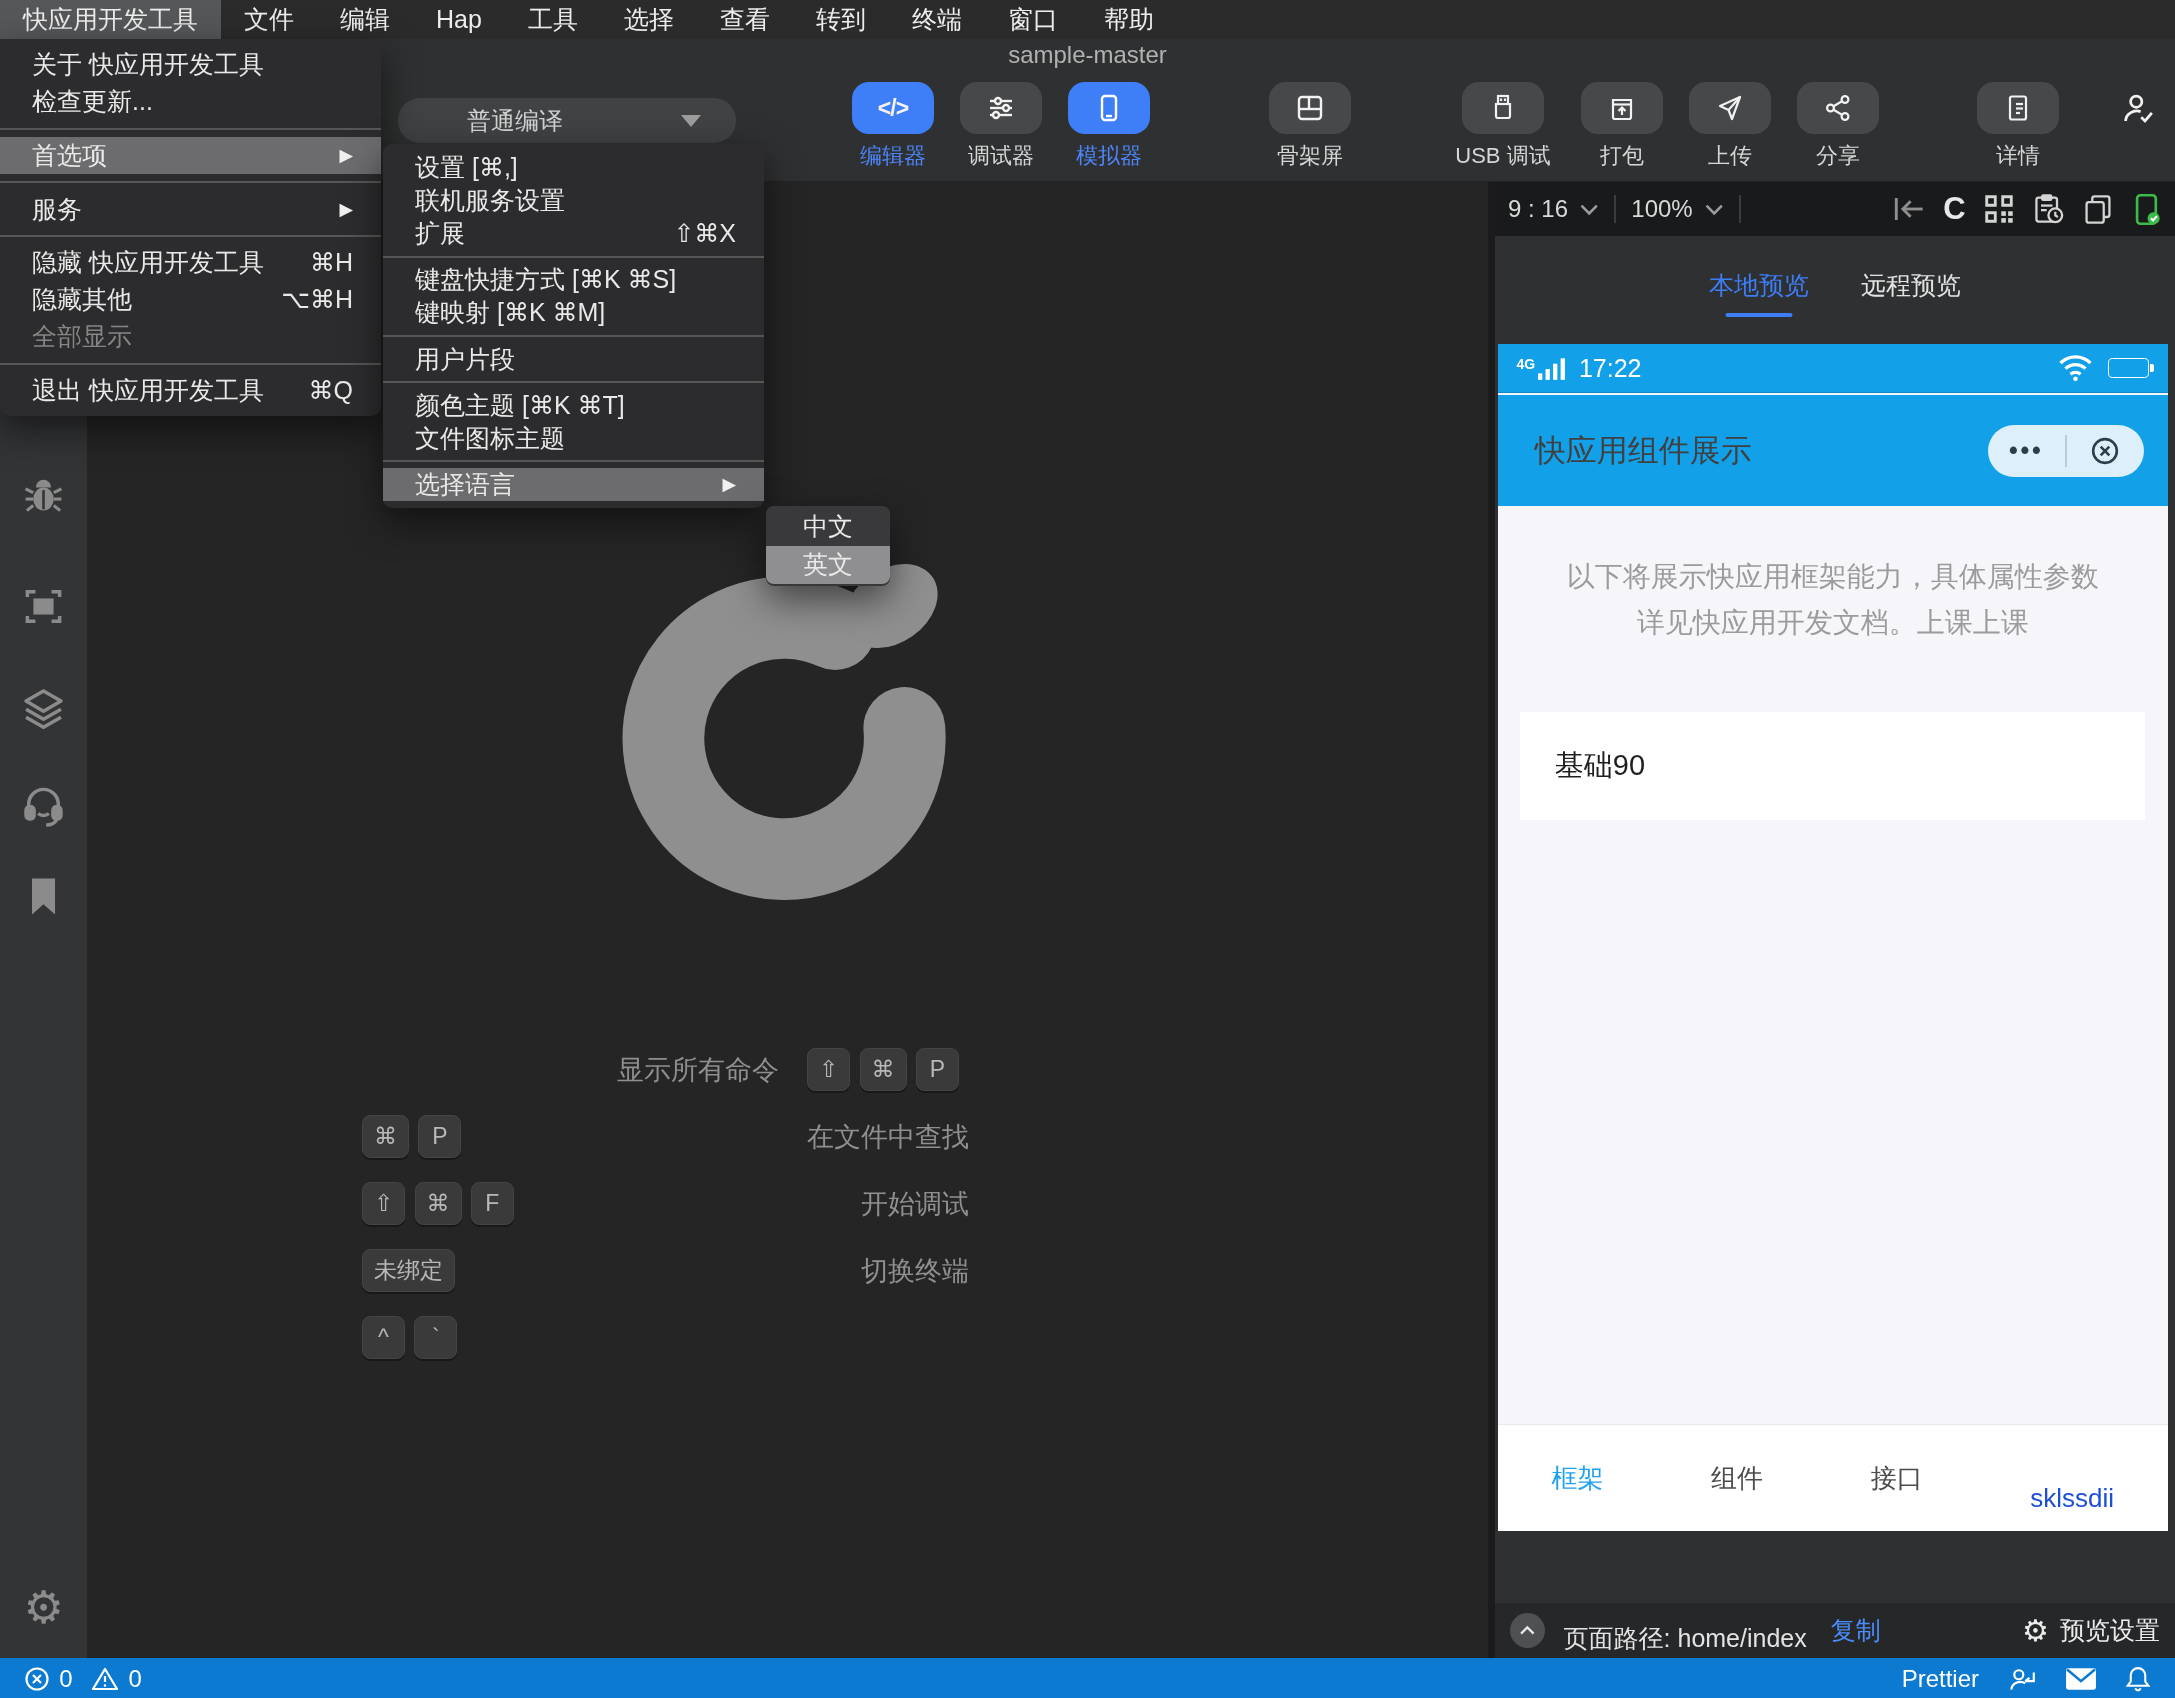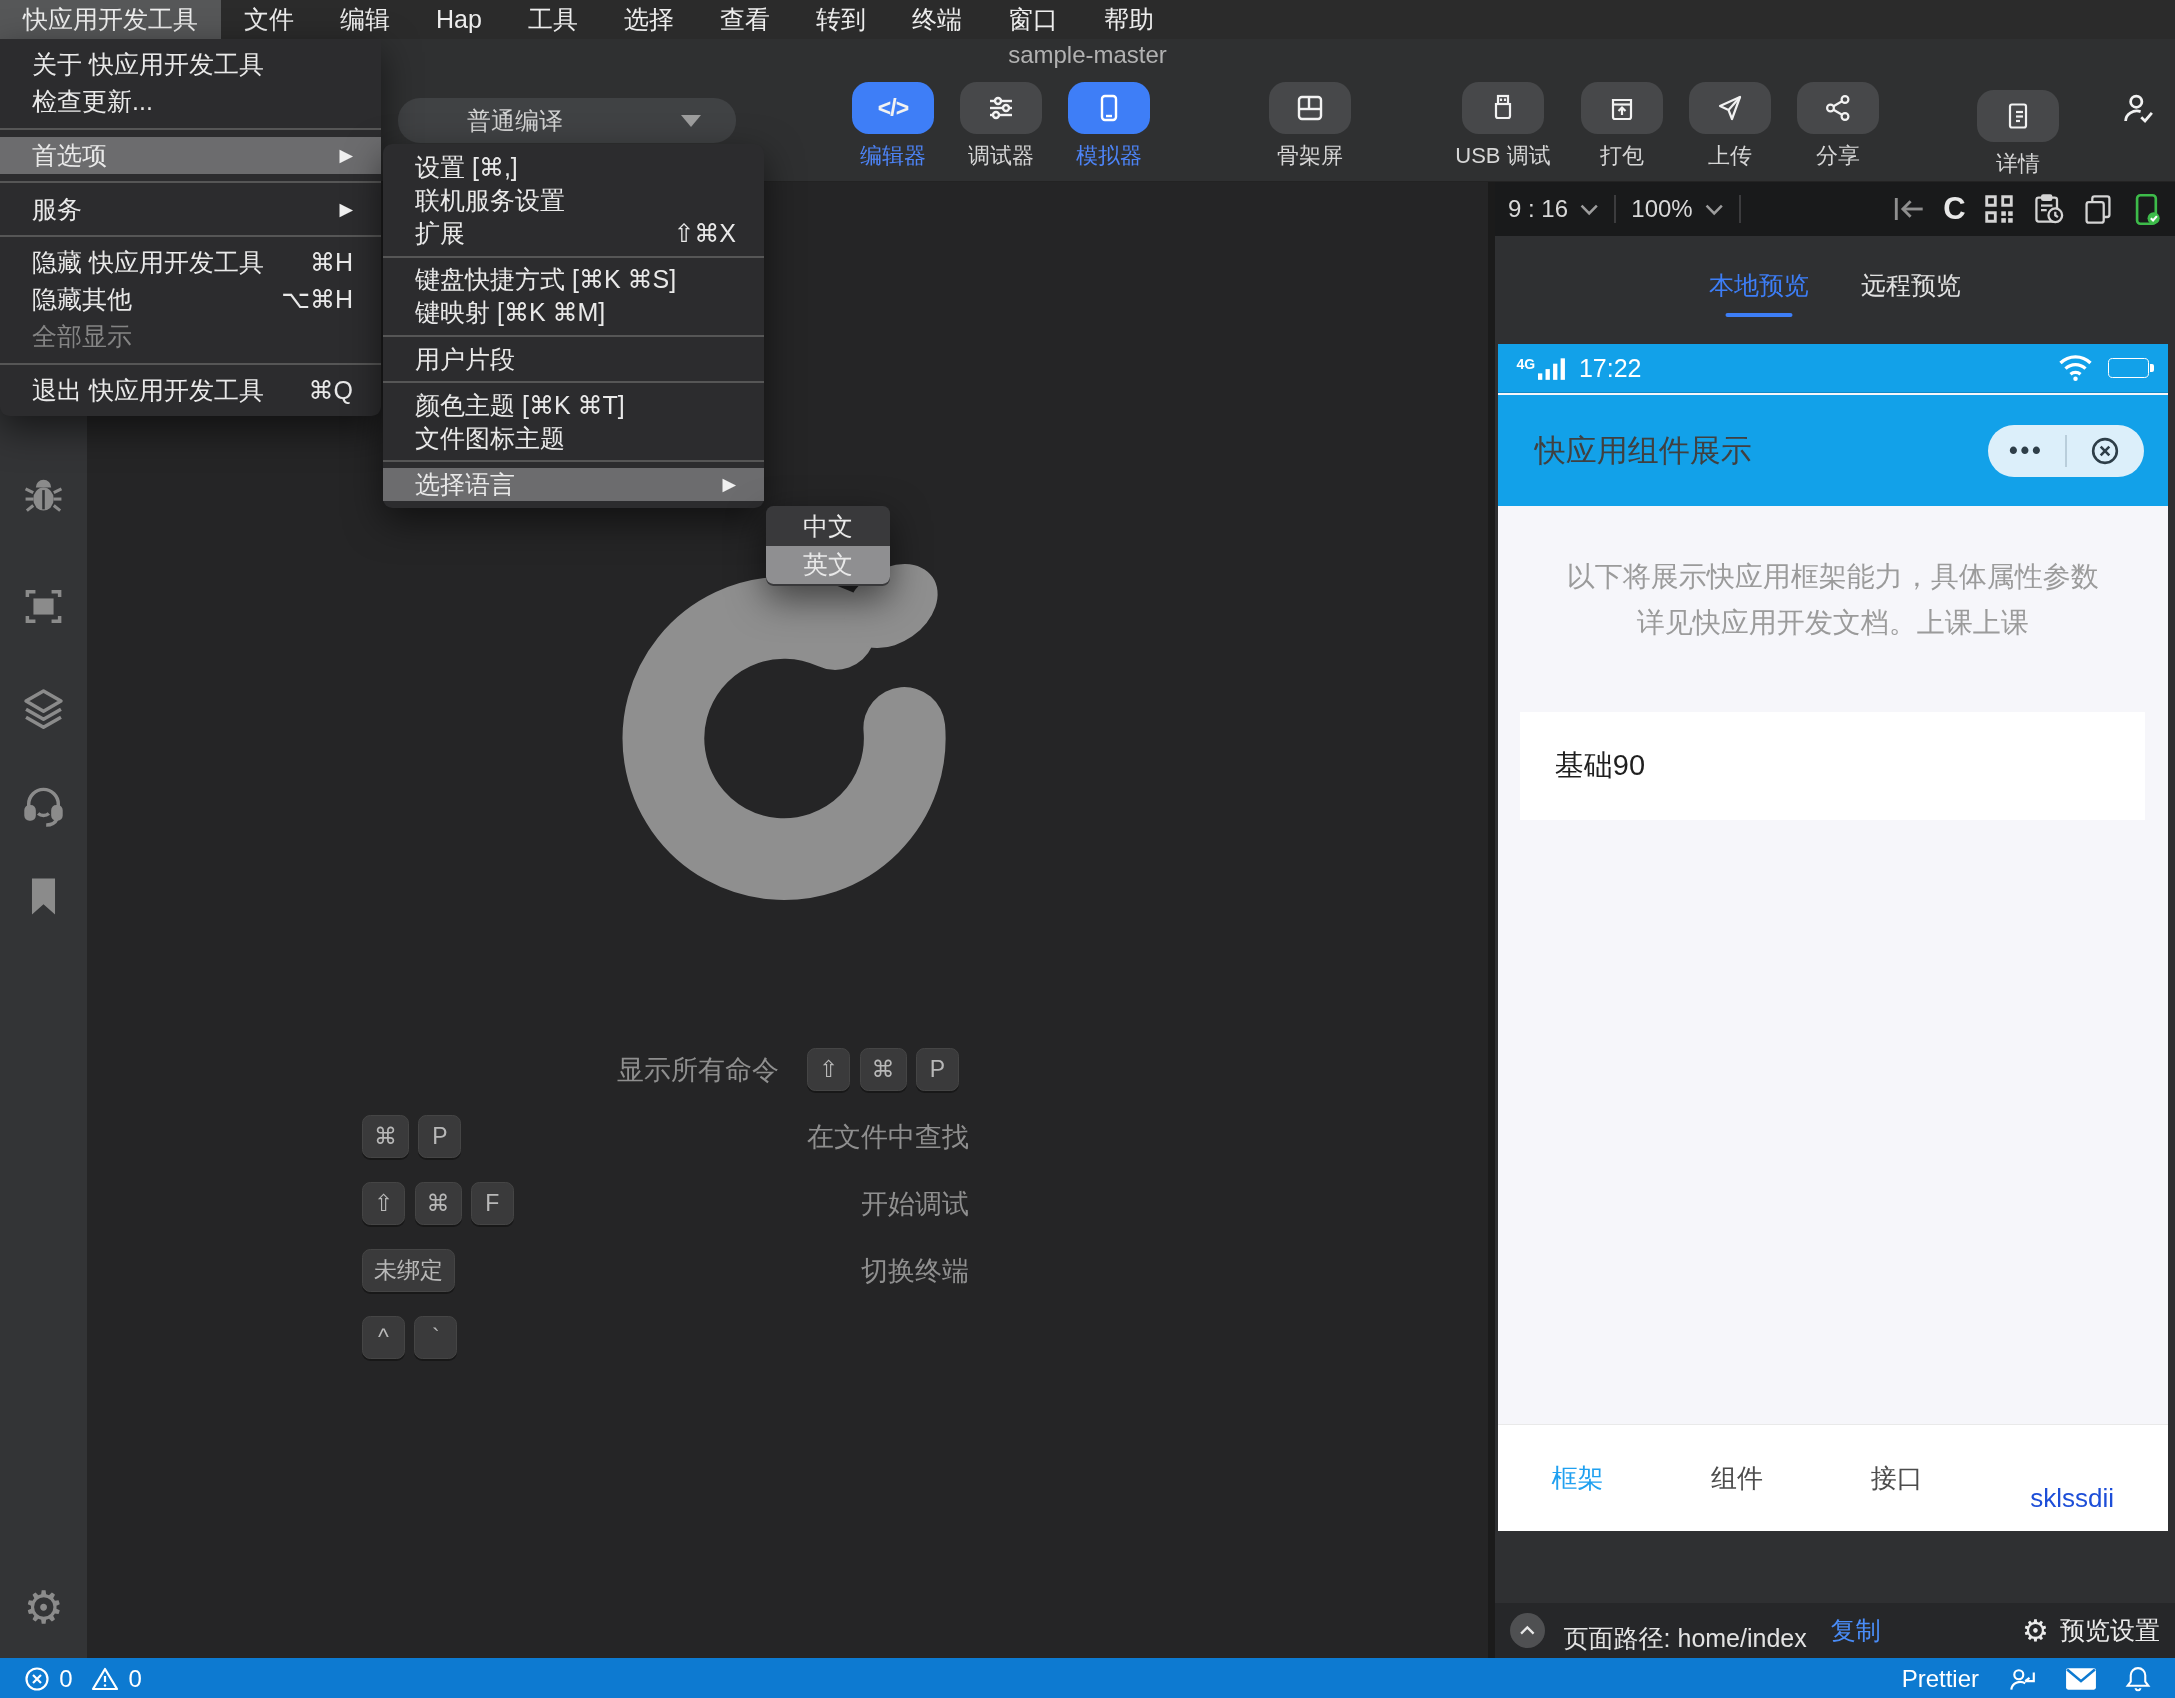--- a/index.html
+++ b/index.html
@@ -28,21 +28,21 @@
                   border-top:12px solid #9d9d9d; }
   .tbar { position:absolute; left:839px; top:43px; display:flex; align-items:flex-start; }
   .tbtn { width:108px; display:flex; flex-direction:column; align-items:center; }
   .tbtn .pill { width:82px; height:52px; border-radius:16.7px; background:#47484a;
                 display:flex; align-items:center; justify-content:center; color:#f2f2f2; }
   .tbtn.active .pill { background:#3e7ef7; }
   .tbtn .tlabel { margin-top:6.5px; font-size:22px; color:#d6d6d6; white-space:nowrap; }
   .tbtn.active .tlabel { color:#4d84f7; }
   .codeglyph { font-size:23px; font-weight:700; letter-spacing:-0.9px; }
   .m-skel { margin-left:93px; } .m-usb { margin-left:74px; width:130px; }
-  .m-det { margin-left:72px;margin-top:8px; } .m-acct { margin-left:24px; width:83px; }
+  .m-det { margin-left:72px; } .m-acct { margin-left:24px; width:83px; }
 
   
   .actbar { left:0; top:182px; width:87px; height:1476px; background:#333436; }
   .aicon { position:absolute; left:21.3px; width:45px; height:45px; color:#8b8b8b;
            display:flex; align-items:center; justify-content:center; }
   .gearglyph { font-size:45px; line-height:45px; color:#8b8b8b; }
 
   
   .editor { left:87px; top:182px; width:1401px; height:1476px; background:#252526; }
   .logo { position:absolute; left:502px; top:354px; }

